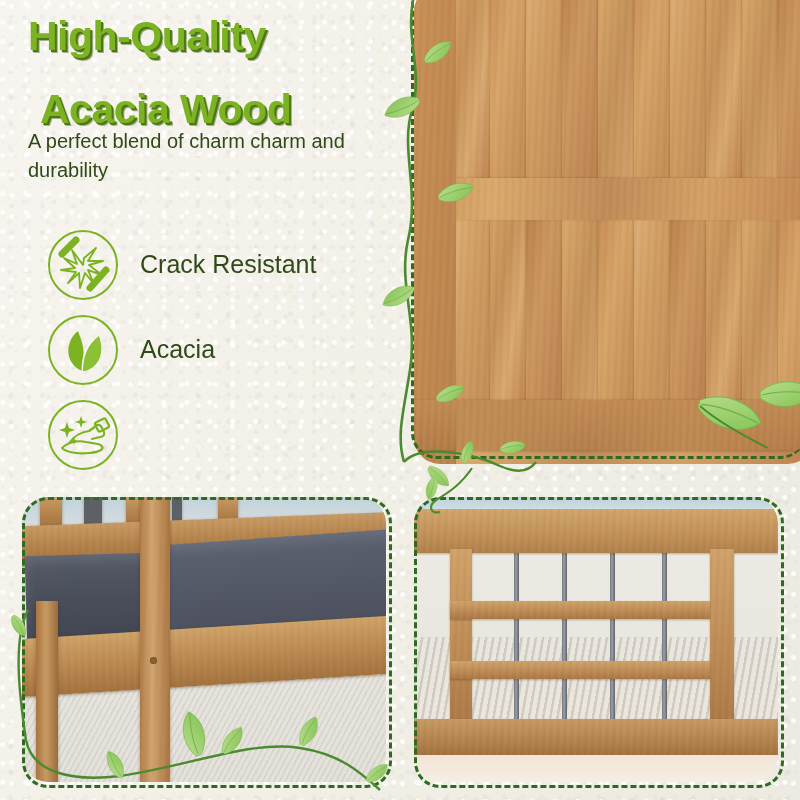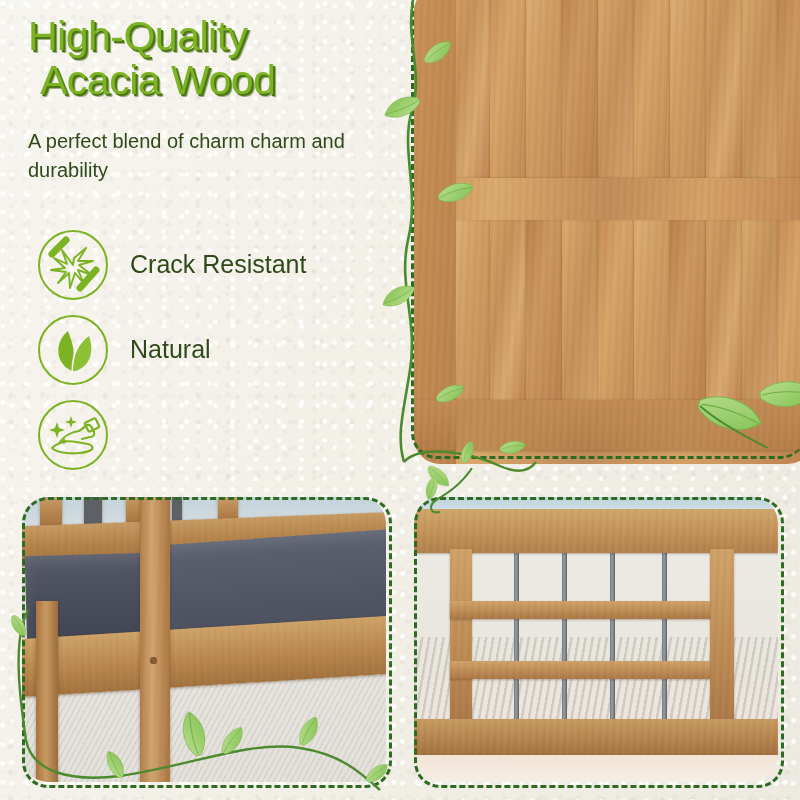--- a/index.html
+++ b/index.html
@@ -34,44 +34,45 @@
 
   
   .headline {
     position: absolute;
     left: 28px;
     top: 14px;
     width: 390px;
   }
   .headline-line {
     font-size: 41px;
-    font-weight: normal;
+    font-weight: bold;
     letter-spacing: -0.5px;
     line-height: 1.08;
     color: #7cb322;
     text-shadow: 2px 2px 0 #4c7714, 3px 3px 0 rgba(60,95,16,0.45);
     white-space: nowrap;
   }
   .headline-line.l2 {
     margin-left: 12px;
+    margin-top: 29px;
   }
   .subtitle {
     position: absolute;
     left: 28px;
     top: 127px;
     width: 330px;
     font-size: 20px;
     line-height: 1.45;
     color: #2f4a18;
   }
 
   
   .features {
     position: absolute;
-    left: 38px;
+    left: 48px;
     top: 222px;
     width: 340px;
   }
   .feature-row {
     display: flex;
     align-items: center;
     height: 85px;
   }
   .feature-icon {
     width: 66px;
@@ -445,21 +446,21 @@
     </div>
 
     <div class="feature-row">
       <div class="feature-icon">
         <svg width="62" height="62" viewBox="0 0 62 62" aria-hidden="true">
           <path d="M30 52 C12 44 13 22 26 12 C30 23 33 30 31 40 C30 46 30 49 30 52 Z" fill="#7cb322"></path>
           <path d="M31 52 C31 38 35 26 47 17 C53 34 47 48 33 52 Z" fill="#8dc135"></path>
           <path d="M30 53 C30 40 33 28 42 20" stroke="#ffffff" stroke-width="1.6" fill="none" opacity="0.55"></path>
         </svg>
       </div>
-      <div class="feature-label">Natural</div>
+      <div class="feature-label">Acacia</div>
     </div>
 
     <div class="feature-row">
       <div class="feature-icon">
         <svg width="62" height="62" viewBox="0 0 62 62" aria-hidden="true">
           <g fill="none" stroke="#7cb322" stroke-width="2.2" stroke-linejoin="round" stroke-linecap="round">
             <path d="M10 44 C16 38 26 36 34 38 L46 40 C50 41 52 44 49 46 C44 49 32 50 24 49 C17 48 12 47 10 44 Z"></path>
             <path d="M18 38 C22 32 30 28 37 27 L44 22 C46 20 49 21 50 24 L52 28 C53 31 51 33 48 33 L40 35"></path>
             <rect x="44" y="16" width="12" height="10" rx="2" transform="rotate(-26 50 21)"></rect>
           </g>

